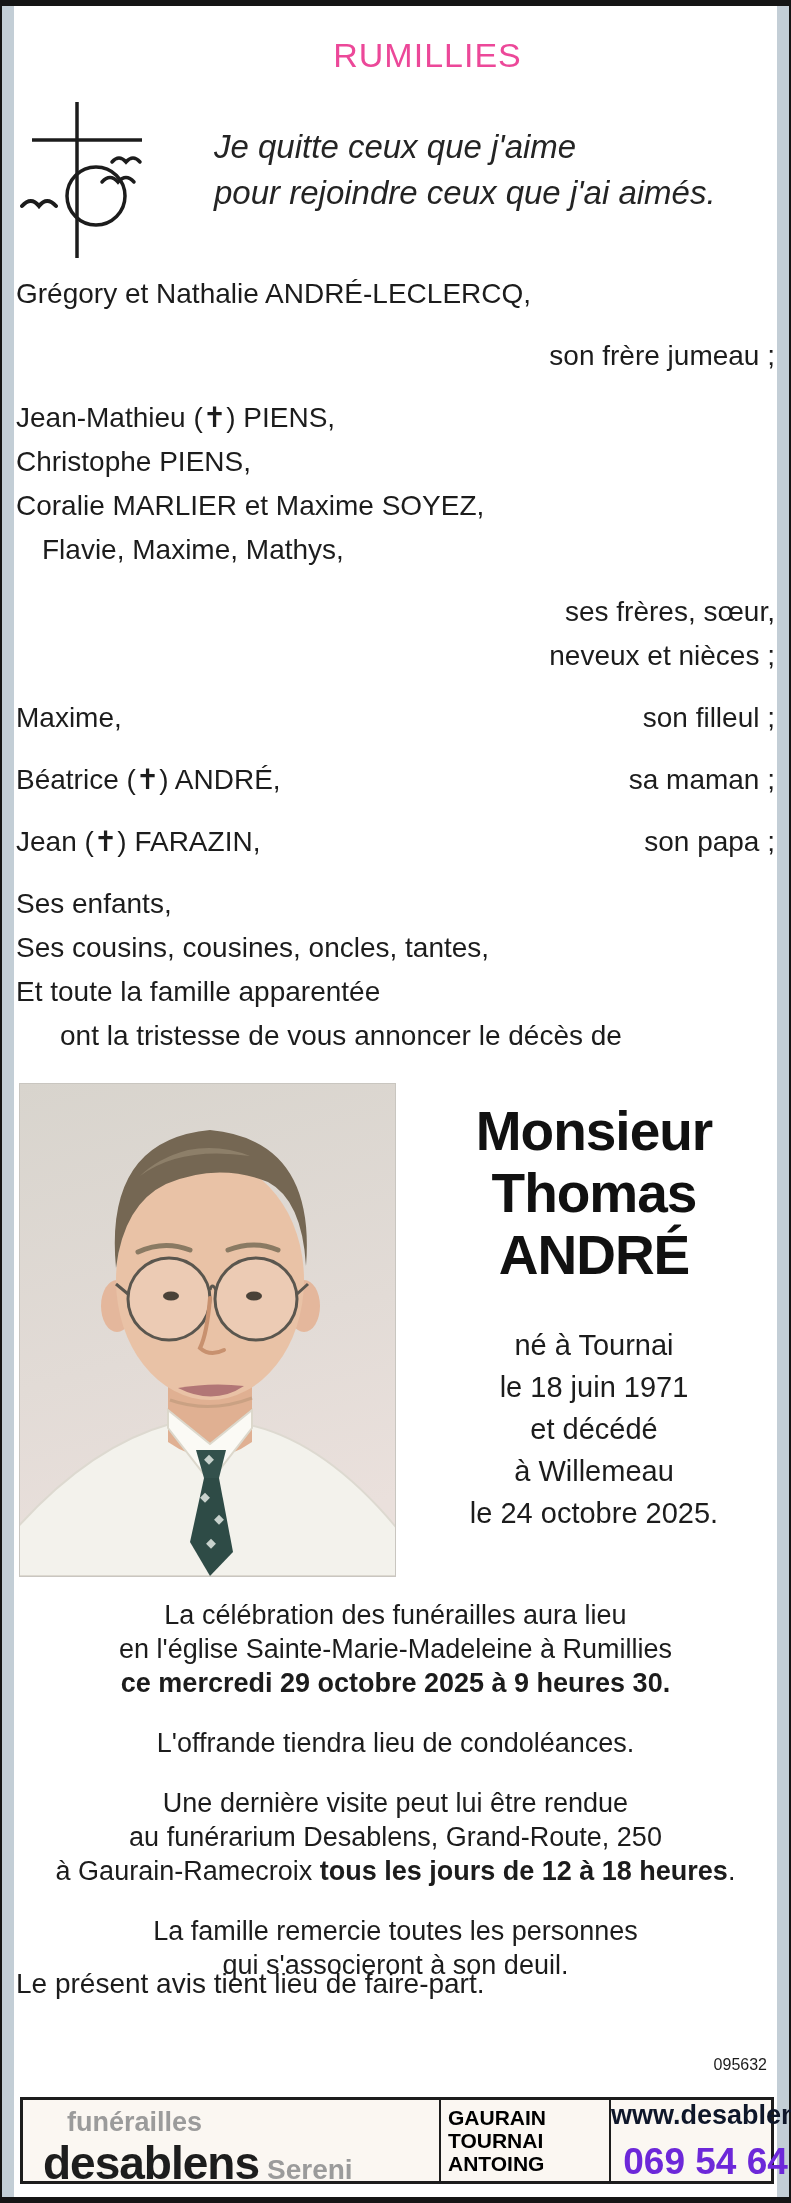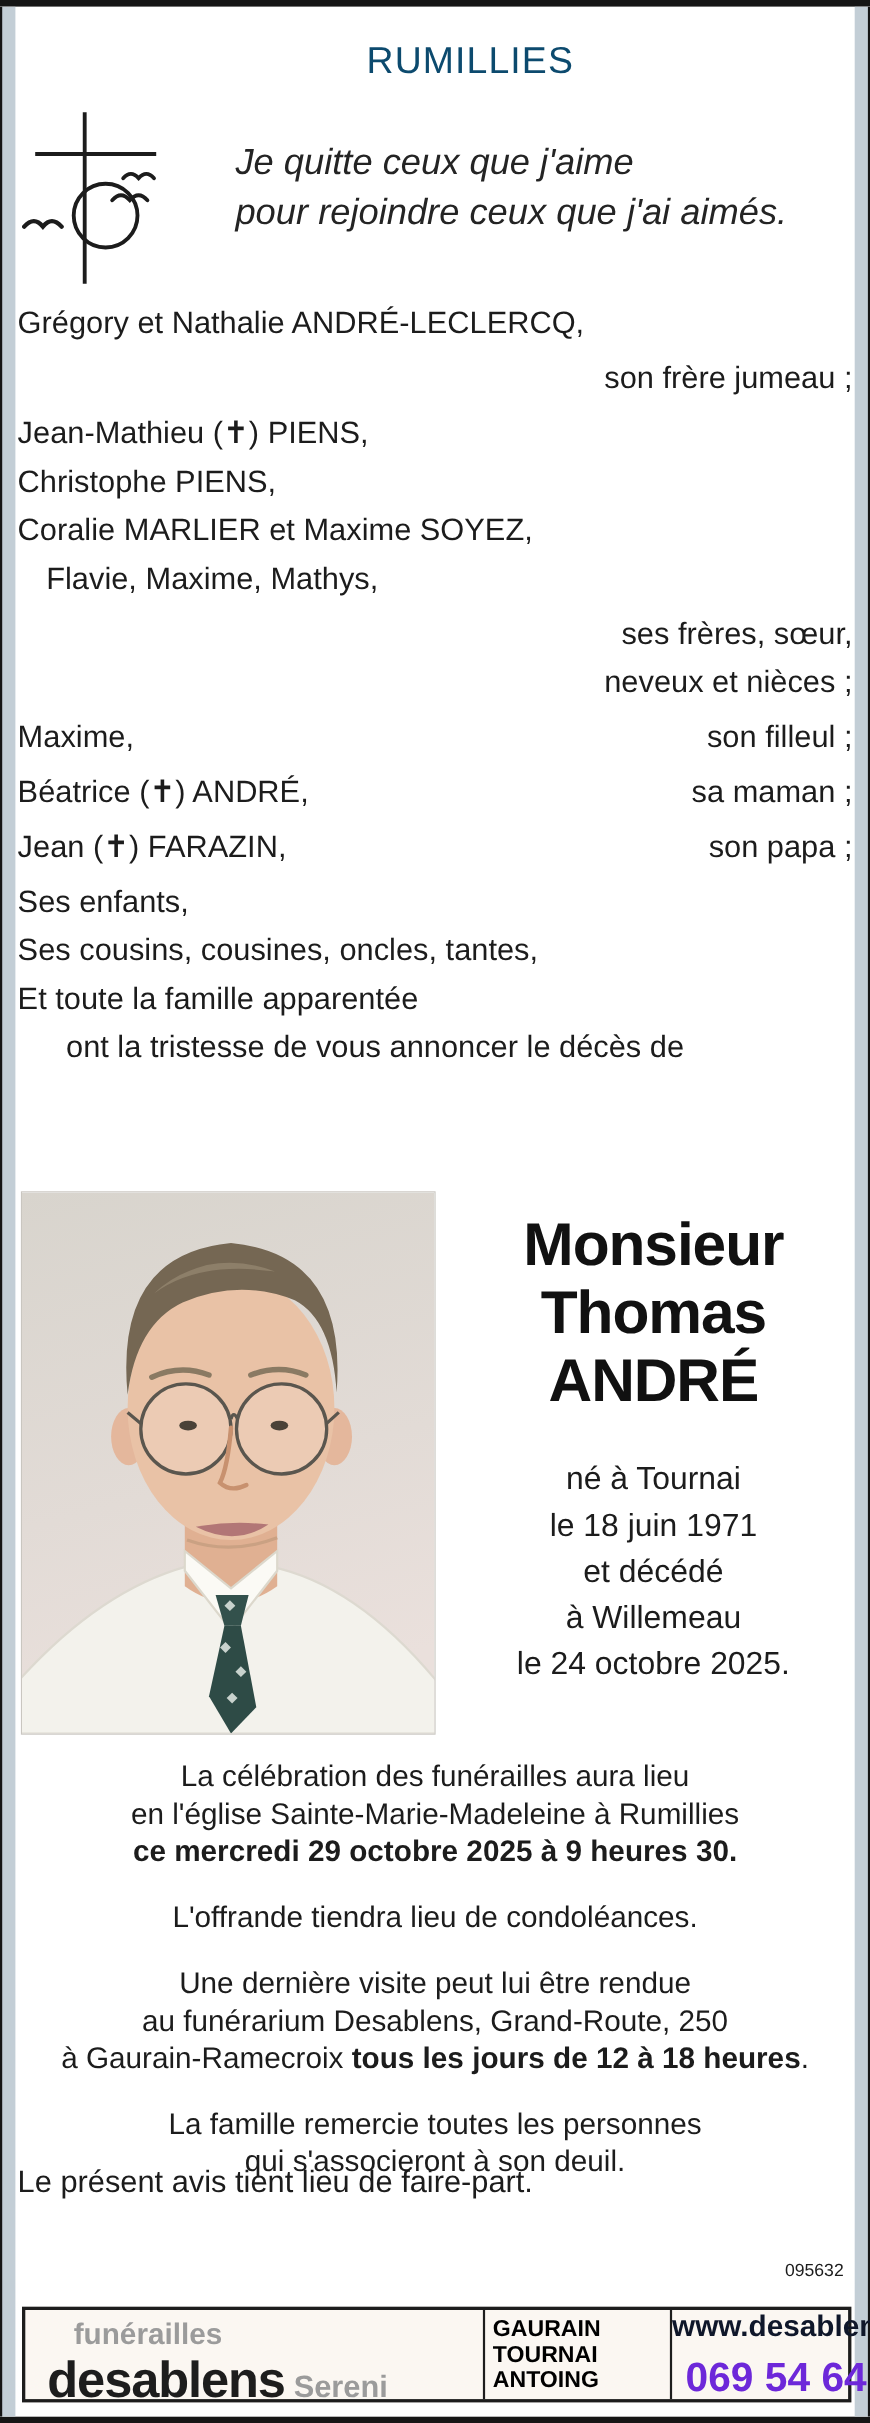--- a/index.html
+++ b/index.html
@@ -14,31 +14,31 @@
     color:#1c1c1c;
     overflow:hidden;
   }
   .edge{position:absolute;top:0;bottom:0;width:12px;background:#c3ced6;}
   .edge.left{left:0;border-left:2px solid #151515;}
   .edge.right{right:0;border-right:2px solid #151515;}
 
   .locality{
     position:absolute;top:30px;left:0;width:100%;
     padding-left:64px;box-sizing:border-box;
-    text-align:center;font-size:34px;letter-spacing:1px;color:#0c4a6e;
+    text-align:center;font-size:34px;letter-spacing:1px;color:#ec4899;
   }
   .logo{position:absolute;left:20px;top:94px;}
   .quote{
     position:absolute;left:214px;top:118px;
     font-style:italic;font-size:33px;line-height:46px;color:#242424;
   }
 
   .family{position:absolute;left:16px;right:16px;top:266px;font-size:28px;}
   .frow{display:flex;justify-content:space-between;line-height:44px;white-space:nowrap;}
-  .frow.gap{margin-top:6px;align-items:center;}
+  .frow.gap{margin-top:18px;align-items:center;}
   .frow.ind1 .fl{padding-left:26px;}
   .frow.ind2 .fl{padding-left:44px;}
   .fr{margin-left:auto;}
   .dag{font-weight:bold;}
 
   .photo{position:absolute;left:20px;top:1078px;width:375px;height:492px;outline:1px solid #c9c6c0;}
 
   .deceased{position:absolute;left:408px;top:1094px;width:372px;text-align:center;}
   .dname{font-size:55px;line-height:62px;font-weight:bold;letter-spacing:-1px;color:#111;}
   .dates{margin-top:38px;font-size:29px;line-height:42px;}

